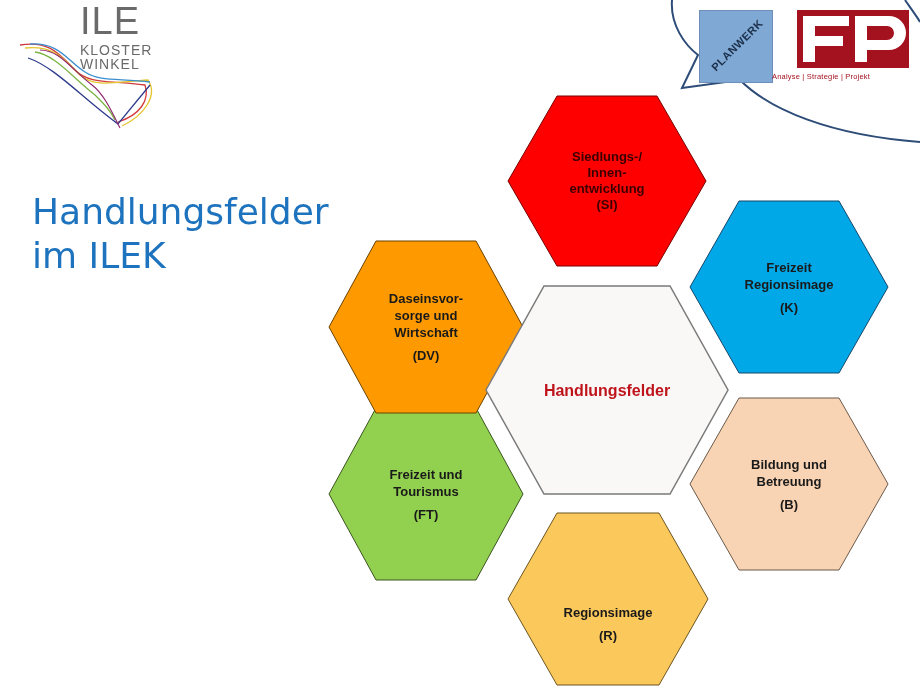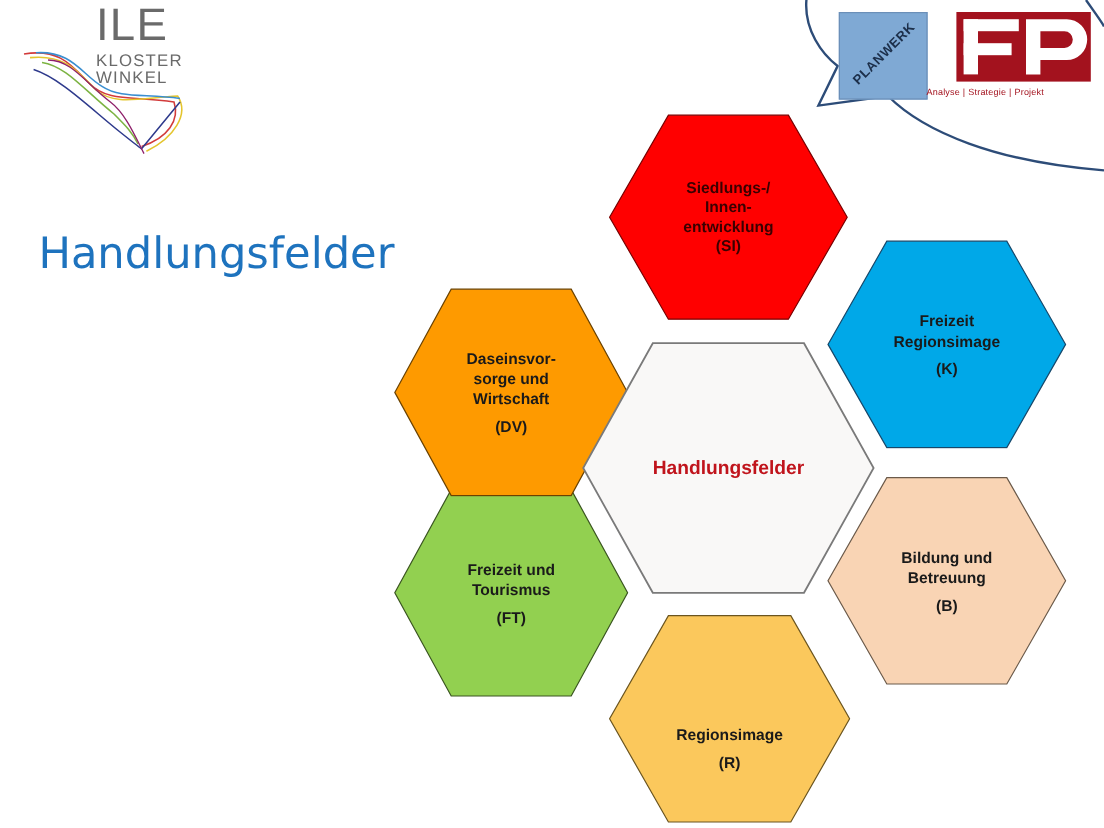--- a/index.html
+++ b/index.html
@@ -62,20 +62,21 @@
     <rect x="6" y="6" width="46" height="10" fill="#ffffff"></rect>
     <rect x="6" y="6" width="12" height="46" fill="#ffffff"></rect>
     <rect x="6" y="26" width="40" height="10" fill="#ffffff"></rect>
     <path d="M58 6 H 92 A 14 14 0 0 1 92 40 H 70 V 52 H 58 Z M70 16 V 30 H 90 A 7 7 0 0 0 90 16 Z" fill="#ffffff" fill-rule="evenodd"></path>
   </svg>
 </div>
 <div class="fp-sub">Analyse | Strategie | Projekt</div>
 
 <div id="title" class="abs">
   <div>Handlungsfelder</div>
+  <div>im ILEK</div>
 </div>
 
 <div>
 
   <div class="hex hex-red" style="left:507px;top:95px;width:200px;height:172px;">
     <svg width="200" height="172" viewBox="0 0 200 172">
         <polygon points="50,1 150,1 199,86 150,171 50,171 1,86" fill="#ff0000" stroke="#7a0000" stroke-width="1"></polygon>
       </svg>
     <div class="hex-text" style="font-size:13px;line-height:16px;">
       <div>Siedlungs-/</div>

